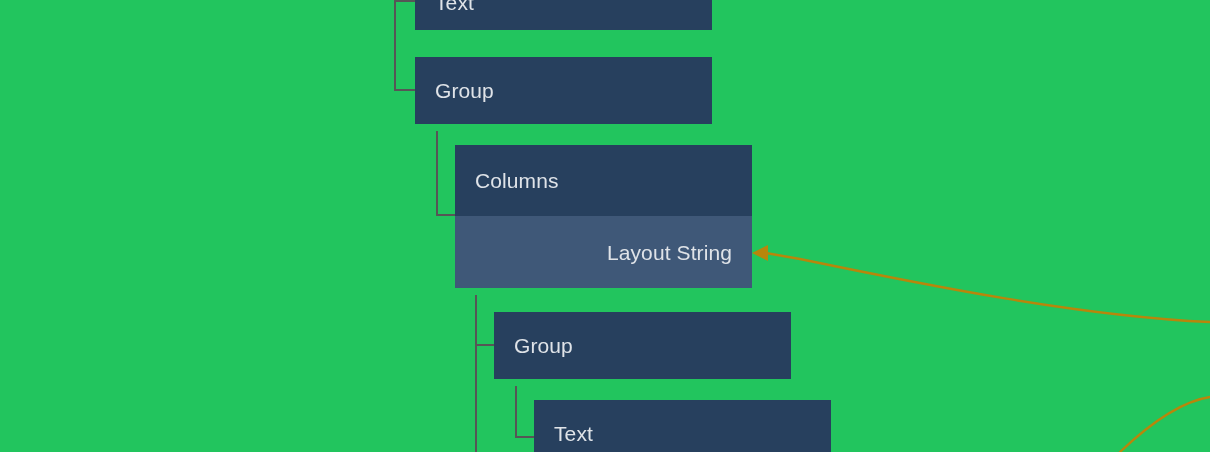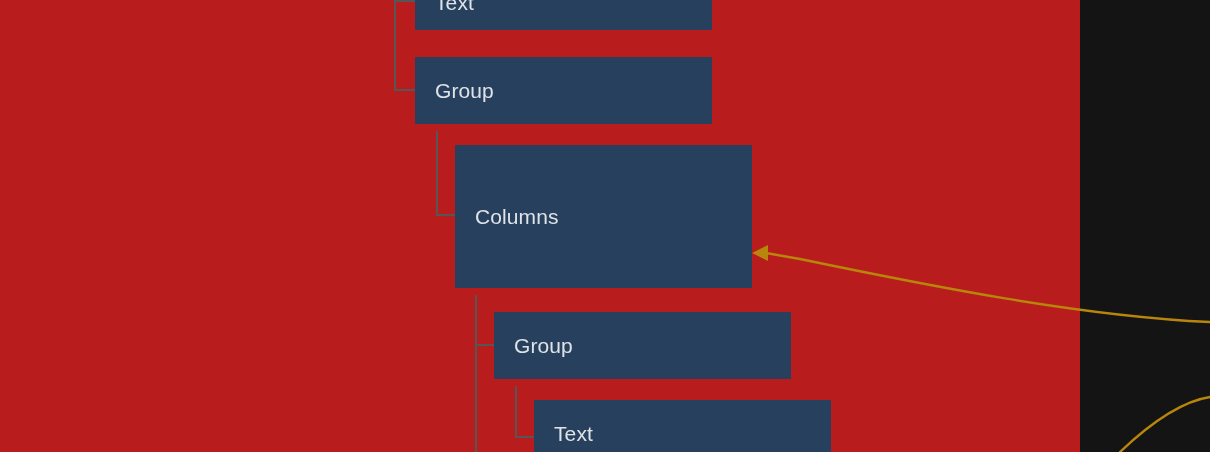--- a/index.html
+++ b/index.html
@@ -8,23 +8,23 @@
   }
   body {
     width: 1210px;
     height: 452px;
     background: #141414;
     font-family: "Liberation Sans", sans-serif;
     overflow: hidden;
   }
   #canvas {
     position: relative;
-    width: 1080px;
+    width: 1210px;
     height: 452px;
-    background: #b91c1c;
+    background: #22c55e;
   }
   
   .conn {
     position: absolute;
     background: #565656;
   }
   .conn-v { width: 2px; }
   .conn-h { height: 2px; }
 
   
@@ -99,20 +99,23 @@
       </div>
       <div class="node" style="left: 415px; top: 57px; width: 297px; height: 67px; background: rgb(39, 64, 94);">
         <div class="node-header" style="background: rgb(39, 64, 94);">
           <span class="node-title" style="color: rgb(223, 227, 232);">Group</span>
         </div>
       </div>
       <div class="node" style="left: 455px; top: 145px; width: 297px; height: 143px; background: rgb(39, 64, 94); text-align: center;">
         <div class="node-header" style="background: rgb(39, 64, 94);">
           <span class="node-title" style="color: rgb(223, 227, 232);">Columns</span>
         </div>
+        <div class="node-row" style="background: rgb(63, 88, 120); height: 72px;">
+          <span class="node-row-label" style="color: rgb(223, 227, 232);">Layout String</span>
+        </div>
       </div>
       <div class="node" style="left: 494px; top: 312px; width: 297px; height: 67px; background: rgb(39, 64, 94);">
         <div class="node-header" style="background: rgb(39, 64, 94);">
           <span class="node-title" style="color: rgb(223, 227, 232);">Group</span>
         </div>
       </div>
       <div class="node" style="left: 534px; top: 400px; width: 297px; height: 67px; background: rgb(39, 64, 94);">
         <div class="node-header" style="background: rgb(39, 64, 94);">
           <span class="node-title" style="color: rgb(223, 227, 232);">Text</span>
         </div>

